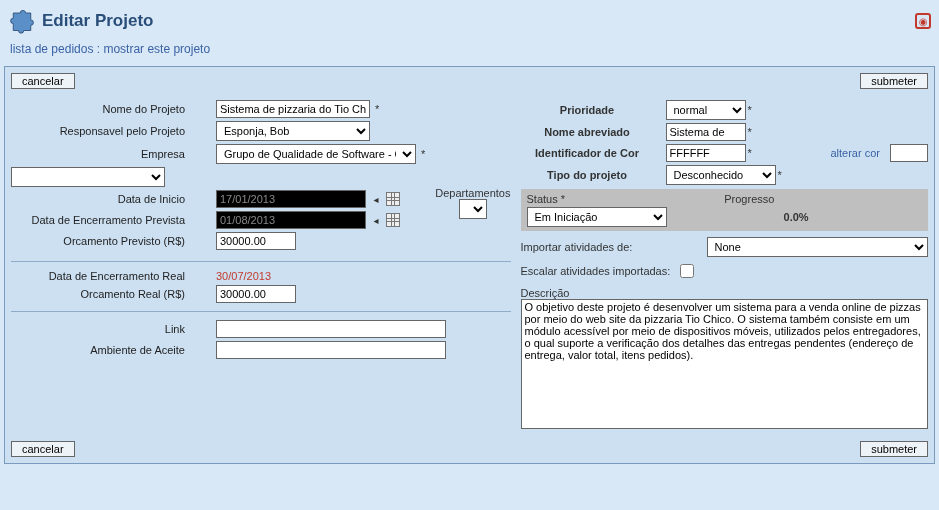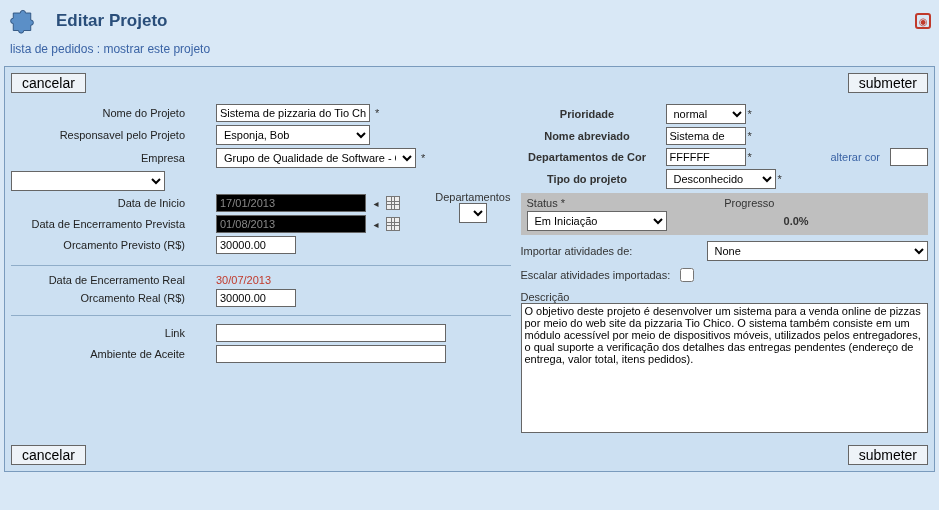--- a/index.html
+++ b/index.html
@@ -10,30 +10,30 @@
     font-size: 11px;
     background: #d9e8f6;
     color: #333;
   }
   .header {
     display: flex;
     align-items: center;
     justify-content: space-between;
     padding: 2px 4px;
   }
-  .header-left { display: flex; align-items: center; gap: 20px; }
+  .header-left { display: flex; align-items: center; gap: 6px; }
   .puzzle-icon { width: 28px; height: 28px; }
   .page-title { font-size: 17px; font-weight: bold; color: #2a4e7a; }
   .breadcrumb { padding: 4px 6px 10px 6px; font-size: 12px; color: #3a63a5; }
   .breadcrumb a { color: #3a63a5; text-decoration: none; cursor: pointer; }
   .panel { border: 1px solid #7a9bbd; background: #cce0f2; padding: 6px; }
   .btnrow { display: flex; justify-content: space-between; margin-bottom: 8px; }
   .btnrow.bottom { margin-top: 10px; margin-bottom: 0; }
   button.action {
-    font-size: 14px;
+    font-size: 11px;
     padding: 1px 10px;
     border: 1px solid #666;
     background: #eef3f8;
     cursor: pointer;
   }
   .columns { display: flex; gap: 10px; align-items: flex-start; }
   .col-left { flex: 0 0 47%; }
   .col-right { flex: 1; }
   .row { display: flex; align-items: center; margin: 3px 0; gap: 25px; }
   .label { width: 180px; text-align: right; padding-right: 6px; color: #222; }
@@ -226,21 +226,21 @@
         <span class="asterisk"> *</span>
       </div>
 
       <div class="row-right">
         <div class="label-right">Nome abreviado</div>
         <input type="text" class="w-80" value="Sistema de" style="">
         <span class="asterisk"> *</span>
       </div>
 
       <div class="row-right">
-        <div class="label-right">Departamentos de Cor</div>
+        <div class="label-right">Identificador de Cor</div>
         <input type="text" class="w-80" value="FFFFFF" style="">
         <span class="asterisk"> *</span>
         <span style="flex:1"></span>
         <a class="link-alt">alterar cor</a>
         <span class="swatch"></span>
       </div>
 
       <div class="row-right">
         <div class="label-right">Tipo do projeto</div>
         <select style="width:110px">

